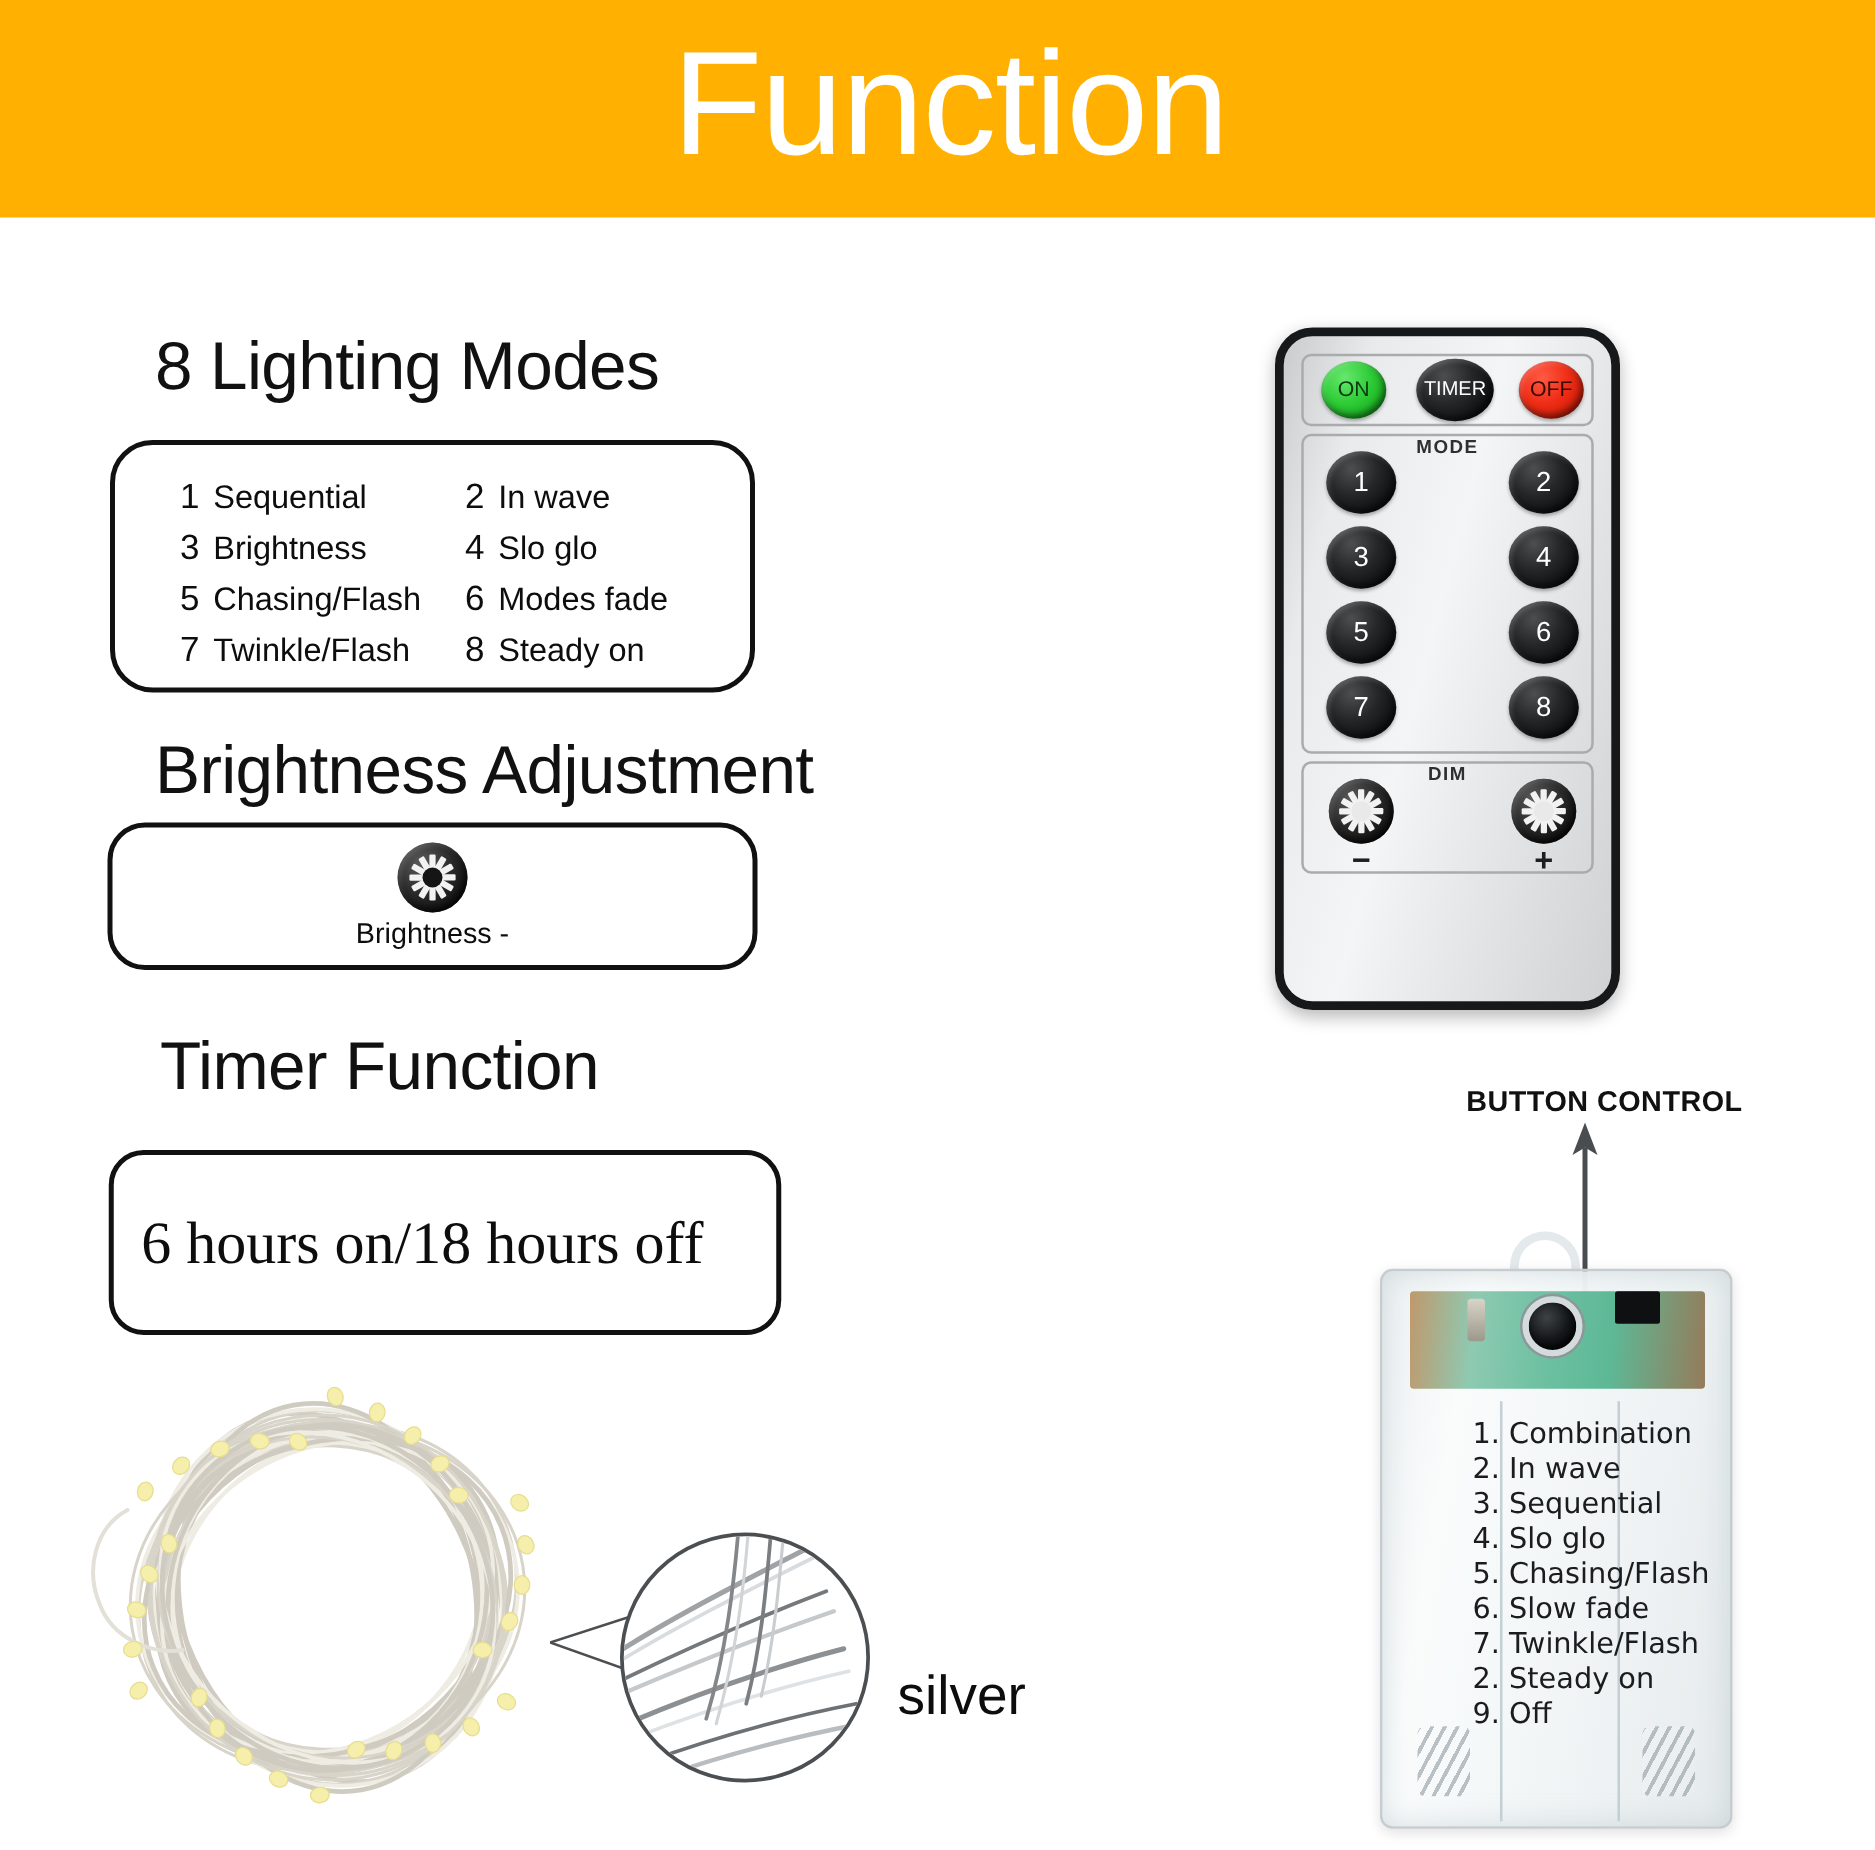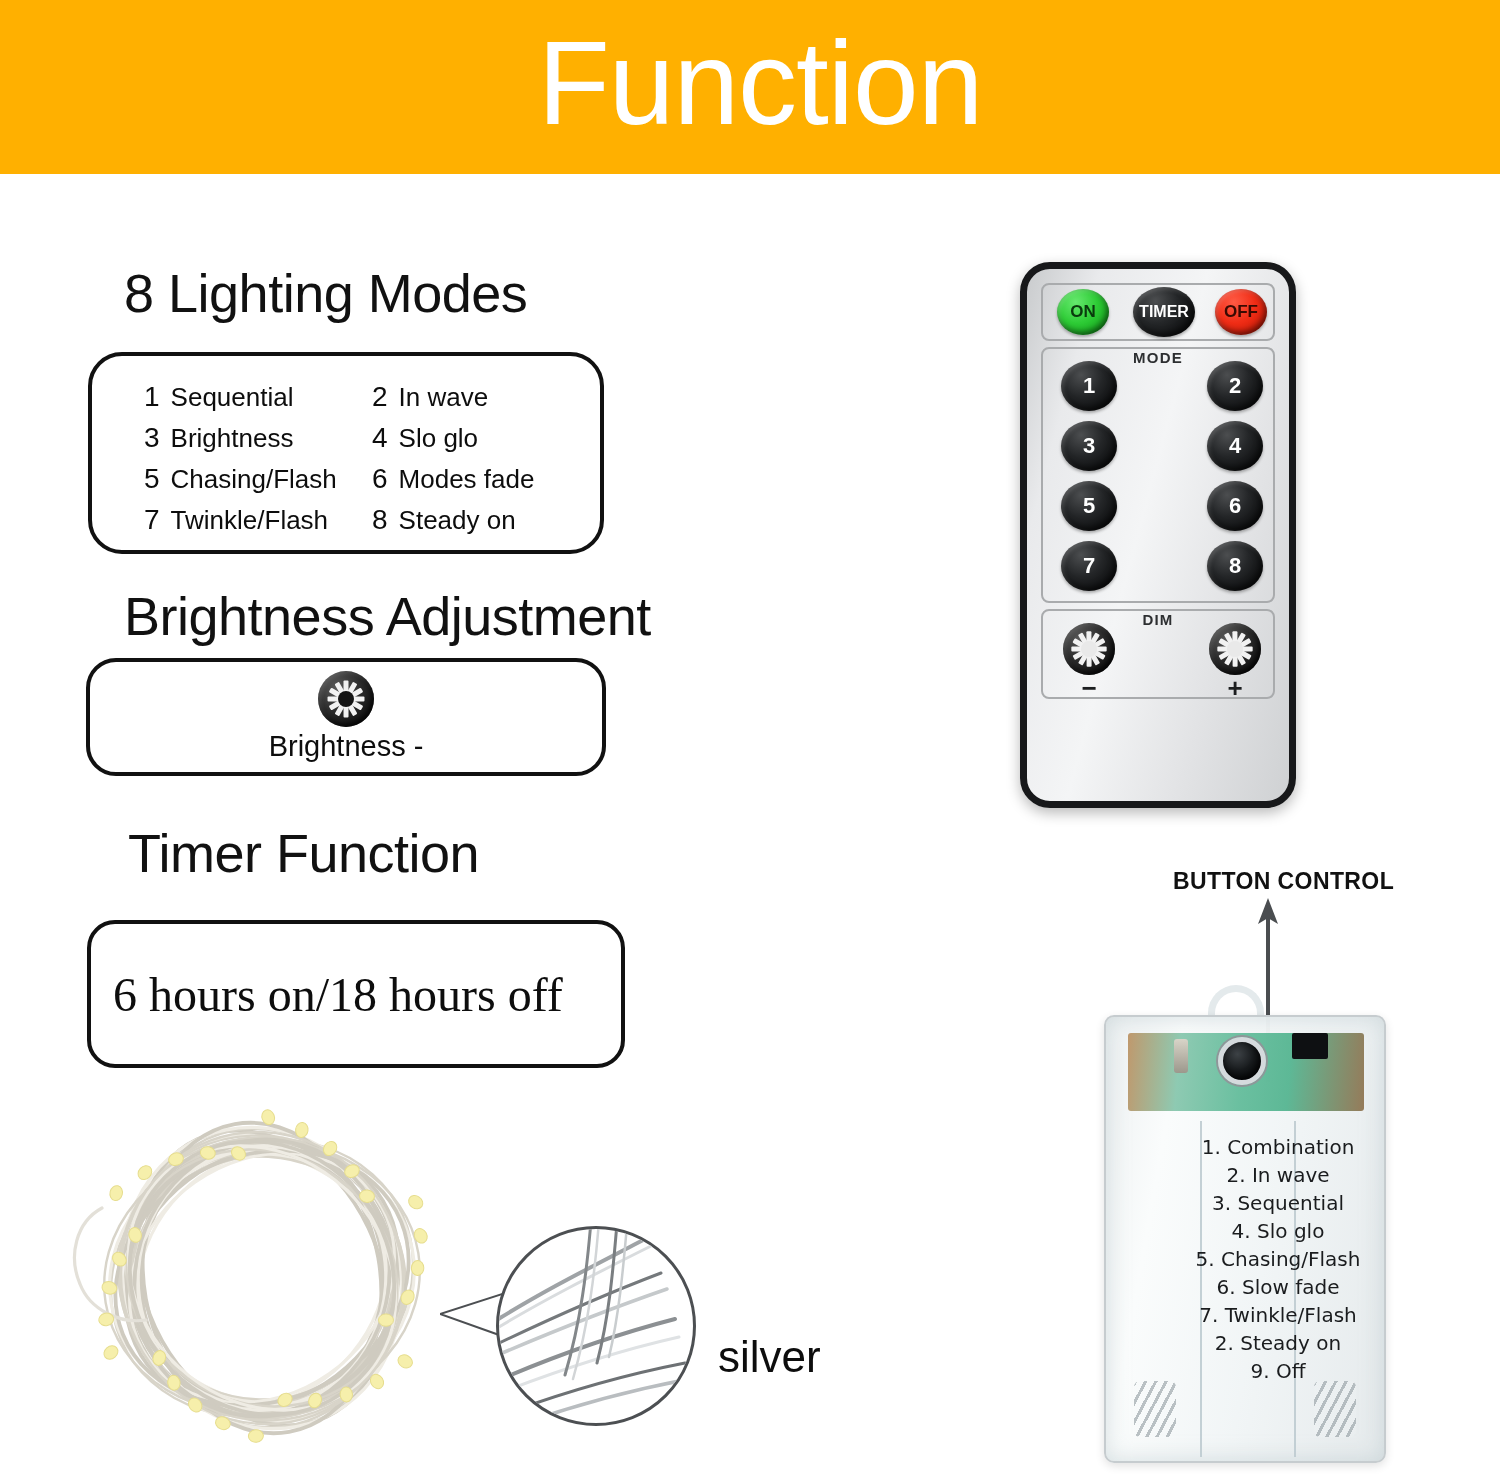--- a/index.html
+++ b/index.html
@@ -96,21 +96,21 @@
     padding: 0 36px;
   }
   .bright-cell {
     display: flex;
     flex-direction: column;
     align-items: center;
     gap: 3px;
     width: 200px;
   }
   .bright-label {
-    font-size: 29px;
+    font-size: 23px;
     color: #0d0d0d;
     white-space: nowrap;
   }
 
   
   .knob {
     position: relative;
     border-radius: 50%;
     background: radial-gradient(circle at 34% 30%, #5a5a5a 0%, #2a2a2a 45%, #101010 78%, #000 100%);
     display: flex;
@@ -185,21 +185,21 @@
   #caption-mode { top: 80px; }
   #caption-dim  { top: 342px; }
 
   .rbtn {
     position: absolute;
     border-radius: 50%;
     display: flex;
     align-items: center;
     justify-content: center;
     color: #ffffff;
-    font-weight: 700;
+    font-weight: 400;
     box-shadow: inset -2px -3px 6px rgba(0,0,0,.55), inset 2px 2px 4px rgba(255,255,255,.22), 0 2px 3px rgba(0,0,0,.3);
   }
   .rbtn-black { background: radial-gradient(circle at 36% 28%, #4c4e50 0%, #242628 42%, #0c0d0e 80%, #000 100%); }
   .rbtn-green { background: radial-gradient(circle at 36% 28%, #66e86e 0%, #2ecc36 45%, #15a81d 85%, #108a17 100%); color:#0a3a0d; }
   .rbtn-red   { background: radial-gradient(circle at 36% 28%, #ff5a44 0%, #f02d16 45%, #cb1b07 85%, #a81605 100%); color:#3a0a02; }
 
   #btn-on    { left: 30px;  top: 20px; width: 52px; height: 46px; font-size: 17px; }
   #btn-timer { left: 106px; top: 18px; width: 62px; height: 50px; font-size: 16px; }
   #btn-off   { left: 188px; top: 20px; width: 52px; height: 46px; font-size: 17px; }
 
@@ -318,26 +318,25 @@
   }
   #spring-1 { left: 28px; }
   #spring-3 { left: 208px; }
 
   #battery-modes {
     position: absolute;
     left: 72px; top: 116px;
     width: 200px;
   }
   .bmode {
-    font-size: 20px;
+    font-size: 23px;
     color: #1a1c1e;
     line-height: 28px;
     white-space: nowrap;
     font-family: "DejaVu Sans", sans-serif;
-    text-align: center;
   }
 
   
   #coil {
     position: absolute;
     left: 62px; top: 1088px;
     width: 400px; height: 380px;
   }
   #magnifier {
     position: absolute;

